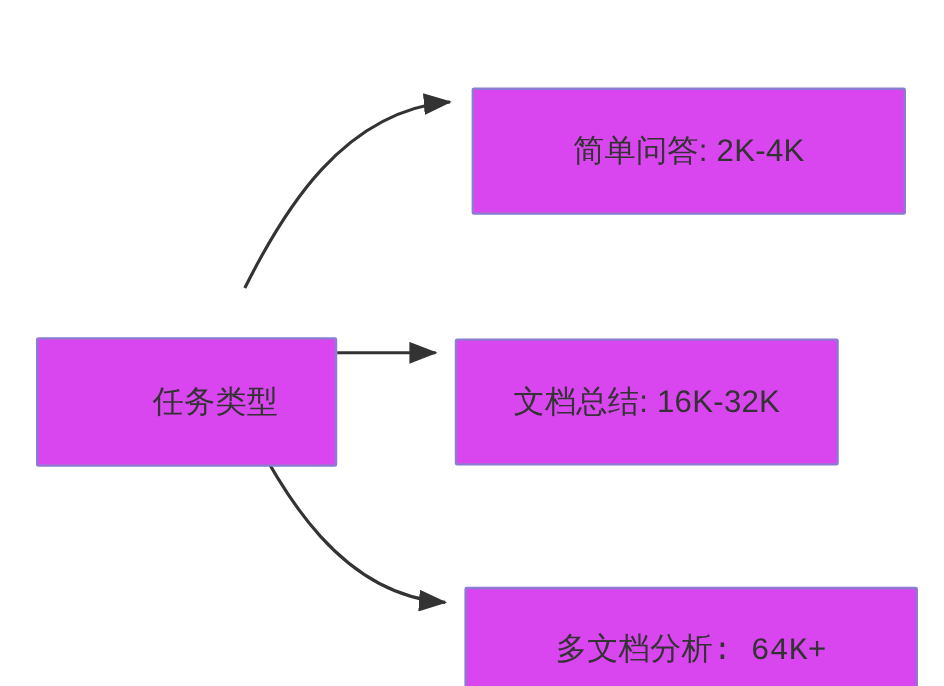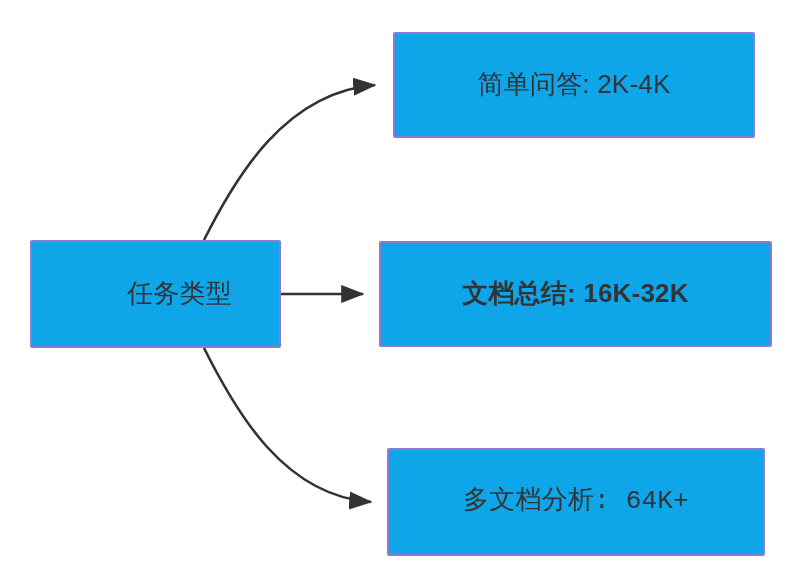--- a/index.html
+++ b/index.html
@@ -21,27 +21,28 @@
     position: absolute;
     left: 0;
     top: 0;
     width: 787px;
     height: 572px;
     pointer-events: none;
   }
   .node {
     position: absolute;
     box-sizing: border-box;
-    background: #0ea5e9;
+    background: #d946ef;
     border: 2px solid #8d7ad4;
     border-radius: 2px;
     display: flex;
     align-items: center;
     justify-content: center;
     text-align: center;
+    margin-top: 41px;
   }
   .node-label {
     color: #333333;
     font-size: 26px;
     line-height: 1.2;
     letter-spacing: 0.2px;
     white-space: nowrap;
   }
   #node-root {
     left: 30px;
@@ -52,23 +53,22 @@
   }
   #node-simple-qa {
     left: 393px;
     top: 32px;
     width: 362px;
     height: 106px;
   }
   #node-doc-summary {
     left: 379px;
     top: 241px;
-    width: 393px;
+    width: 320px;
     height: 106px;
-    font-weight: bold;
   }
   #node-multi-doc {
     left: 387px;
     top: 448px;
     width: 378px;
     height: 108px;
     font-family: Liberation Mono, monospace;
   }
 </style>
 </head>

